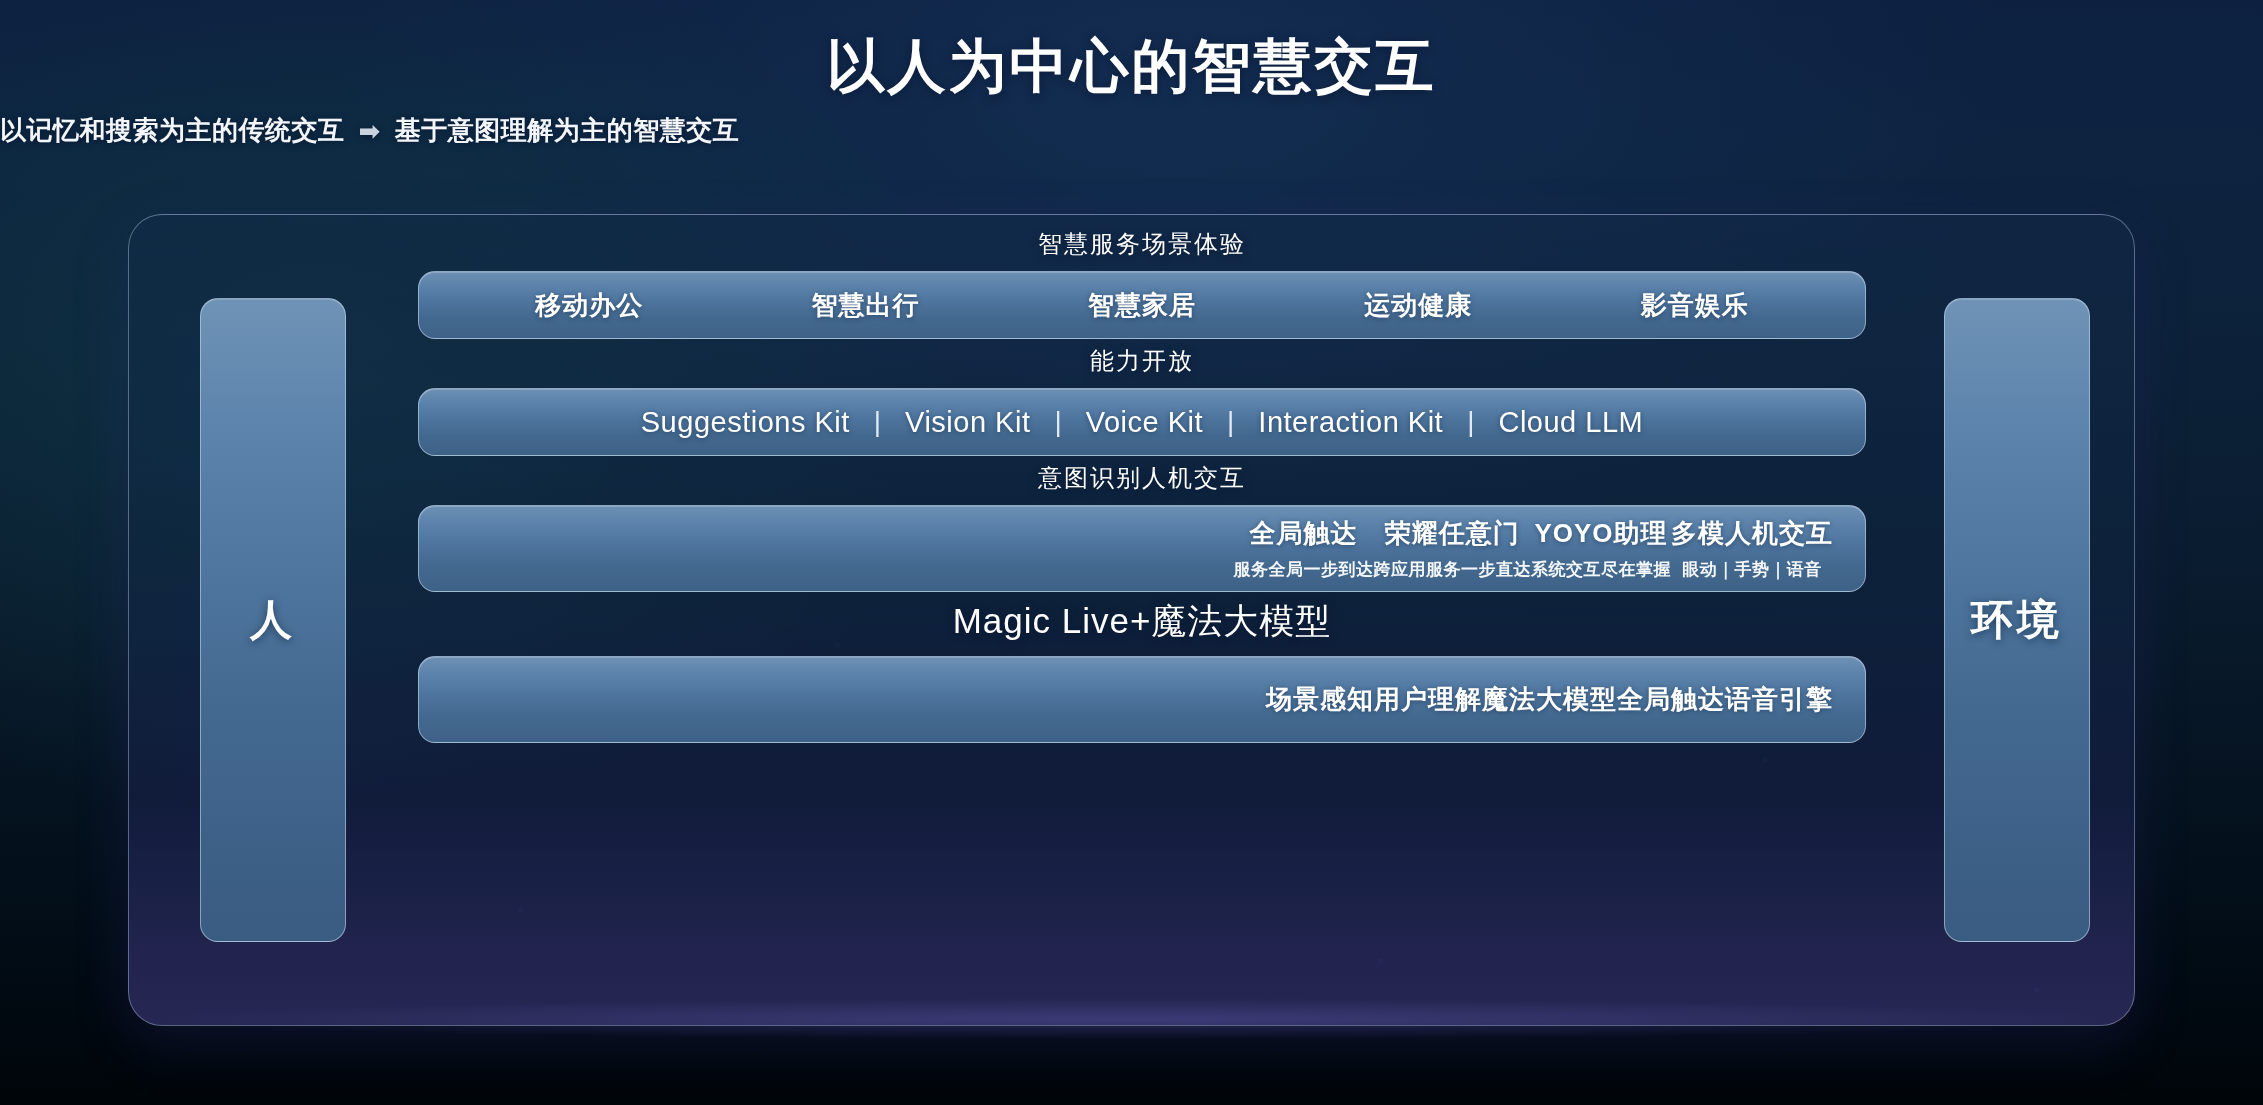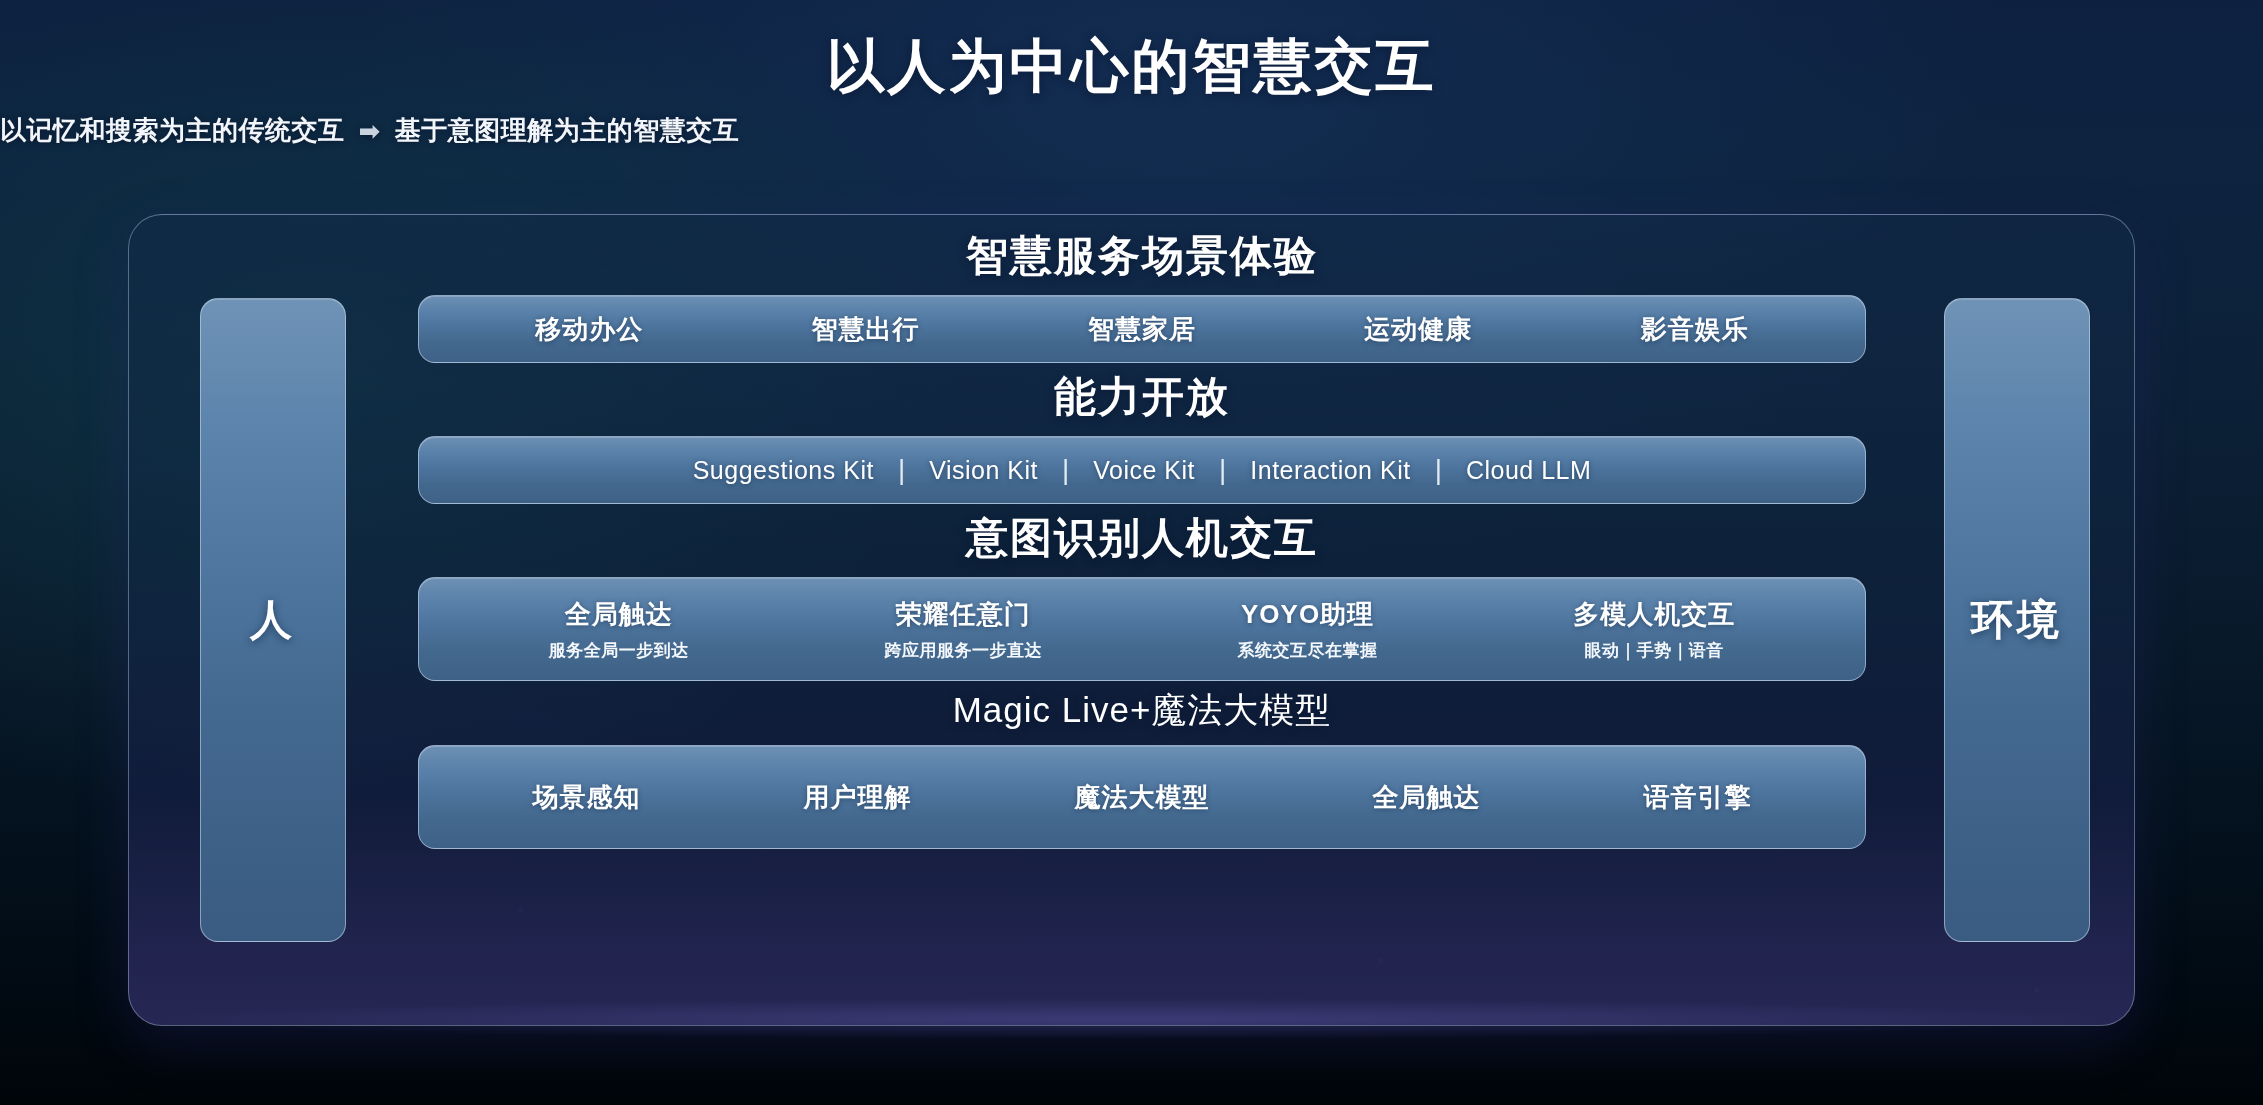--- a/index.html
+++ b/index.html
@@ -133,57 +133,58 @@
   #stack {
     position: absolute;
     left: 418px;
     top: 228px;
     width: 1448px;
     z-index: 6;
   }
   .section { margin-bottom: 6px; }
   .section-title {
     text-align: center;
-    font-size: 42px;
-    font-weight: bold;
+    font-size: 24px;
+    font-weight: normal;
     letter-spacing: 2px;
     color: #ffffff;
     margin-bottom: 11px;
     text-shadow: 0 2px 9px rgba(8,22,48,0.85);
   }
   .section-title.latin { letter-spacing: 1px; font-weight: normal; font-size: 35px; }
 
   .bar {
     height: 68px;
     border-radius: 17px;
     border: 1px solid rgba(198,214,233,0.60);
     background: linear-gradient(180deg, #6d90b4 0%, #5c83ab 20%, #4d749d 46%, #43688e 72%, #3e6187 100%);
     display: flex;
     align-items: center;
     justify-content: space-around;
     box-shadow: inset 0 1px 0 rgba(255,255,255,0.20);
     padding: 0 32px;
     box-sizing: border-box;
   }
   .bar.tall {
-    height: 104px;
-    align-items: center;
+    height: 87px;
+    align-items: center;
+    justify-content: flex-end;
   }
   .bar-item {
     font-size: 26px;
     font-weight: bold;
     letter-spacing: 1px;
     color: #ffffff;
     text-align: center;
     text-shadow: 0 1px 5px rgba(18,40,70,0.55);
     white-space: nowrap;
   }
   .bar-item.kit {
     font-weight: normal;
-    font-size: 25px;
+    font-size: 29px;
     letter-spacing: 0.5px;
   }
   .kit-sep {
     font-size: 28px;
     color: #eaf1f8;
     font-weight: normal;
     opacity: 0.95;
     padding: 0 2px;
   }
   .bar.kits {

